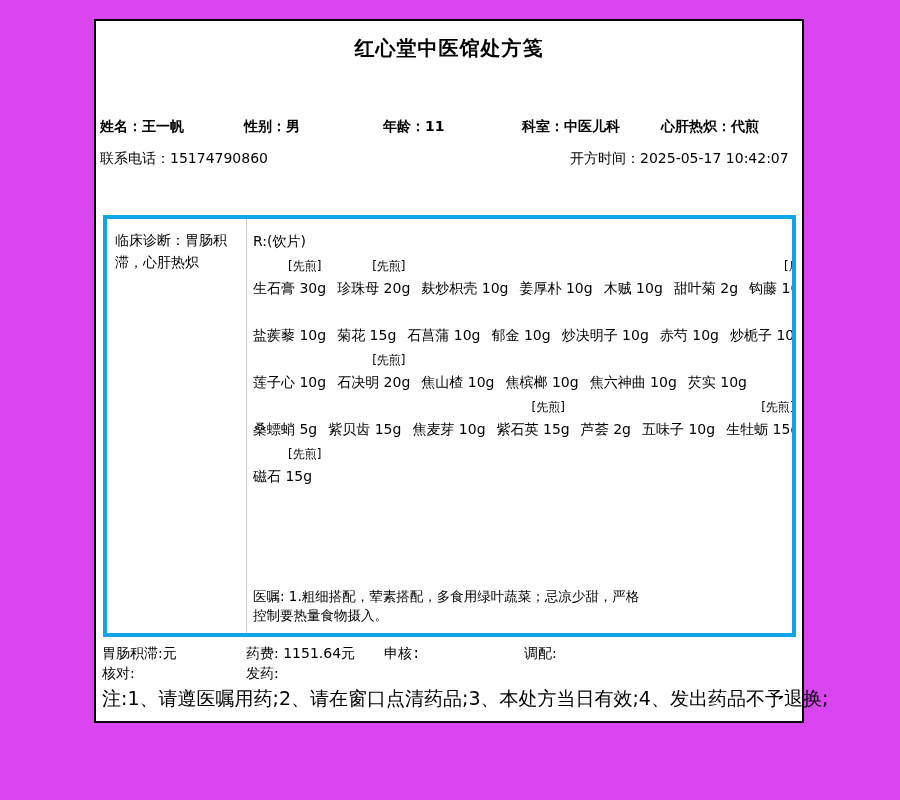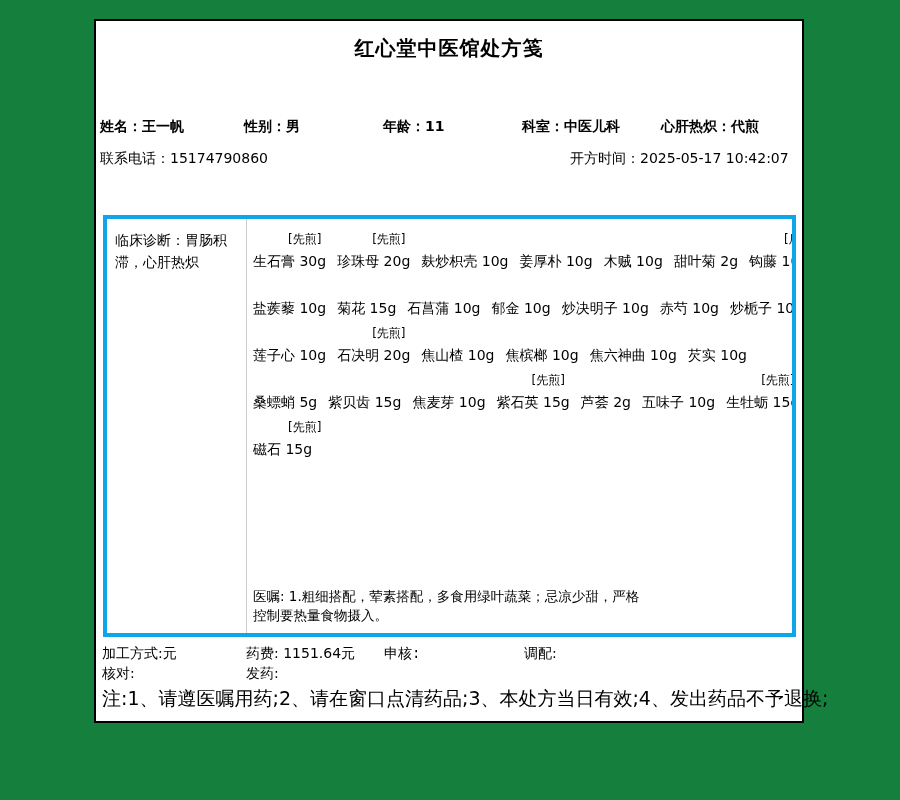--- a/index.html
+++ b/index.html
@@ -1,18 +1,18 @@
 <!DOCTYPE html>
 <html><head>
 <meta charset="utf-8">
 <style>
   * { margin: 0; padding: 0; box-sizing: border-box; }
   html, body { width: 900px; height: 800px; background: #ffffff; overflow: hidden; }
   body { font-family: "DejaVu Sans", "Liberation Sans", sans-serif; color: #000; }
-  .page { position: relative; width: 900px; height: 800px; background: #15803d; }
+  .page { position: relative; width: 900px; height: 800px; background: #d946ef; }
 
   .sheet {
     position: absolute; left: 94px; top: 19px; width: 710px; height: 704px;
     border: 2px solid #000; background: #fff;
   }
 
   .title {
     position: absolute; top: 14px; left: 0; width: 100%;
     text-align: center; font-size: 20px; font-weight: bold;
     letter-spacing: 1px;
@@ -77,35 +77,36 @@
     </div>
 
     <div class="info-row row2">
       <span class="cell r2c1">联系电话：15174790860</span>
       <span class="cell r2c3">开方时间：2025-05-17 10:42:07</span>
     </div>
 
     <div class="rx-box">
       <div class="diag-cell">临床诊断：胃肠积滞，心肝热炽</div>
       <div class="rx-cell">
+        <div class="rx-header">R:(饮片)</div>
         <div>
             <div class="herb-line"><span class="herb-item"><span class="herb-annot">[先煎]</span><span class="herb-text">生石膏 30g</span></span><span class="herb-item"><span class="herb-annot">[先煎]</span><span class="herb-text">珍珠母 20g</span></span><span class="herb-item"><span class="herb-annot">&nbsp;</span><span class="herb-text">麸炒枳壳 10g</span></span><span class="herb-item"><span class="herb-annot">&nbsp;</span><span class="herb-text">姜厚朴 10g</span></span><span class="herb-item"><span class="herb-annot">&nbsp;</span><span class="herb-text">木贼 10g</span></span><span class="herb-item"><span class="herb-annot">&nbsp;</span><span class="herb-text">甜叶菊 2g</span></span><span class="herb-item"><span class="herb-annot">[后下]</span><span class="herb-text">钩藤 10g</span></span></div>
             <div class="herb-line"><span class="herb-item"><span class="herb-annot">&nbsp;</span><span class="herb-text">盐蒺藜 10g</span></span><span class="herb-item"><span class="herb-annot">&nbsp;</span><span class="herb-text">菊花 15g</span></span><span class="herb-item"><span class="herb-annot">&nbsp;</span><span class="herb-text">石菖蒲 10g</span></span><span class="herb-item"><span class="herb-annot">&nbsp;</span><span class="herb-text">郁金 10g</span></span><span class="herb-item"><span class="herb-annot">&nbsp;</span><span class="herb-text">炒决明子 10g</span></span><span class="herb-item"><span class="herb-annot">&nbsp;</span><span class="herb-text">赤芍 10g</span></span><span class="herb-item"><span class="herb-annot">&nbsp;</span><span class="herb-text">炒栀子 10g</span></span></div>
             <div class="herb-line"><span class="herb-item"><span class="herb-annot">&nbsp;</span><span class="herb-text">莲子心 10g</span></span><span class="herb-item"><span class="herb-annot">[先煎]</span><span class="herb-text">石决明 20g</span></span><span class="herb-item"><span class="herb-annot">&nbsp;</span><span class="herb-text">焦山楂 10g</span></span><span class="herb-item"><span class="herb-annot">&nbsp;</span><span class="herb-text">焦槟榔 10g</span></span><span class="herb-item"><span class="herb-annot">&nbsp;</span><span class="herb-text">焦六神曲 10g</span></span><span class="herb-item"><span class="herb-annot">&nbsp;</span><span class="herb-text">芡实 10g</span></span></div>
             <div class="herb-line"><span class="herb-item"><span class="herb-annot">&nbsp;</span><span class="herb-text">桑螵蛸 5g</span></span><span class="herb-item"><span class="herb-annot">&nbsp;</span><span class="herb-text">紫贝齿 15g</span></span><span class="herb-item"><span class="herb-annot">&nbsp;</span><span class="herb-text">焦麦芽 10g</span></span><span class="herb-item"><span class="herb-annot">[先煎]</span><span class="herb-text">紫石英 15g</span></span><span class="herb-item"><span class="herb-annot">&nbsp;</span><span class="herb-text">芦荟 2g</span></span><span class="herb-item"><span class="herb-annot">&nbsp;</span><span class="herb-text">五味子 10g</span></span><span class="herb-item"><span class="herb-annot">[先煎]</span><span class="herb-text">生牡蛎 15g</span></span></div>
             <div class="herb-line"><span class="herb-item"><span class="herb-annot">[先煎]</span><span class="herb-text">磁石 15g</span></span></div>
           </div>
         <div class="usage-block">
           <div class="advice">医嘱: 1.粗细搭配，荤素搭配，多食用绿叶蔬菜；忌凉少甜，严格控制要热量食物摄入。</div>
         </div>
       </div>
     </div>
 
     <div class="footer-row f-row1">
-      <span class="cell fc1">加工方式:元</span>
+      <span class="cell fc1">胃肠积滞:元</span>
       <span class="cell fc2">药费: 1151.64元</span>
       <span class="cell fc3">申核:</span>
       <span class="cell fc4">调配:</span>
     </div>
 
     <div class="footer-row f-row2">
       <span class="cell fc1">核对:</span>
       <span class="cell fc2">发药:</span>
     </div>
 

